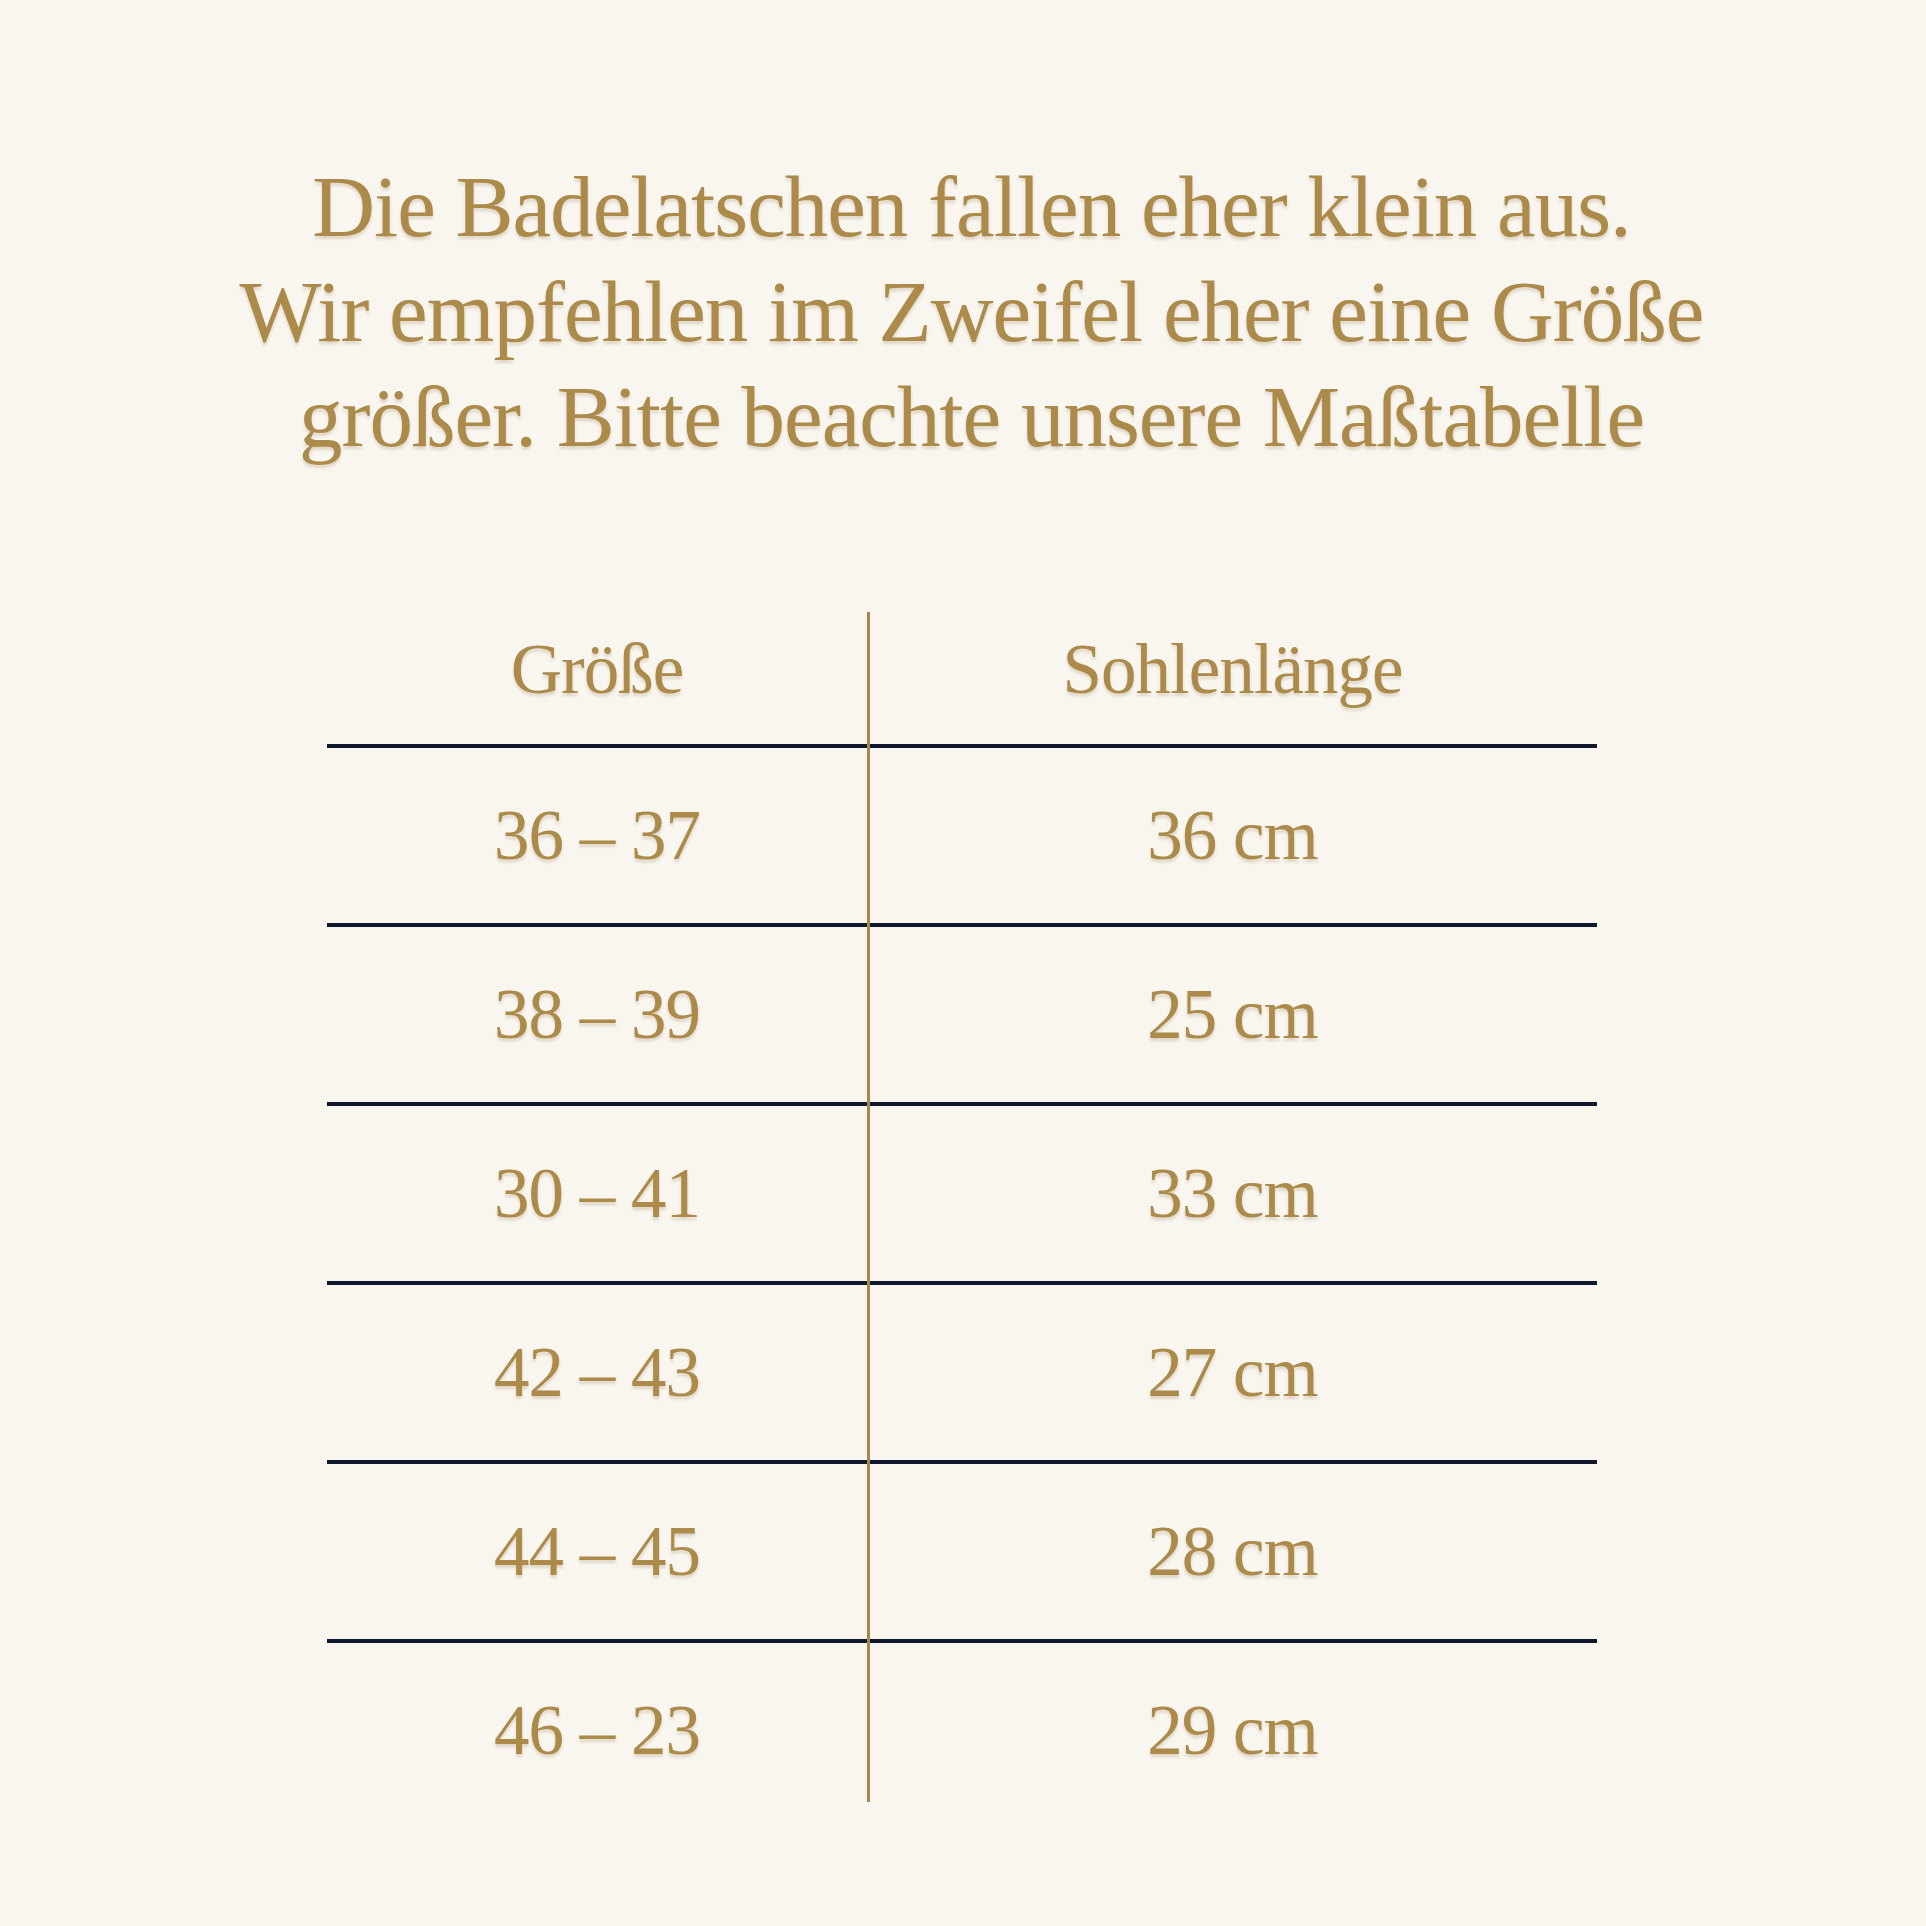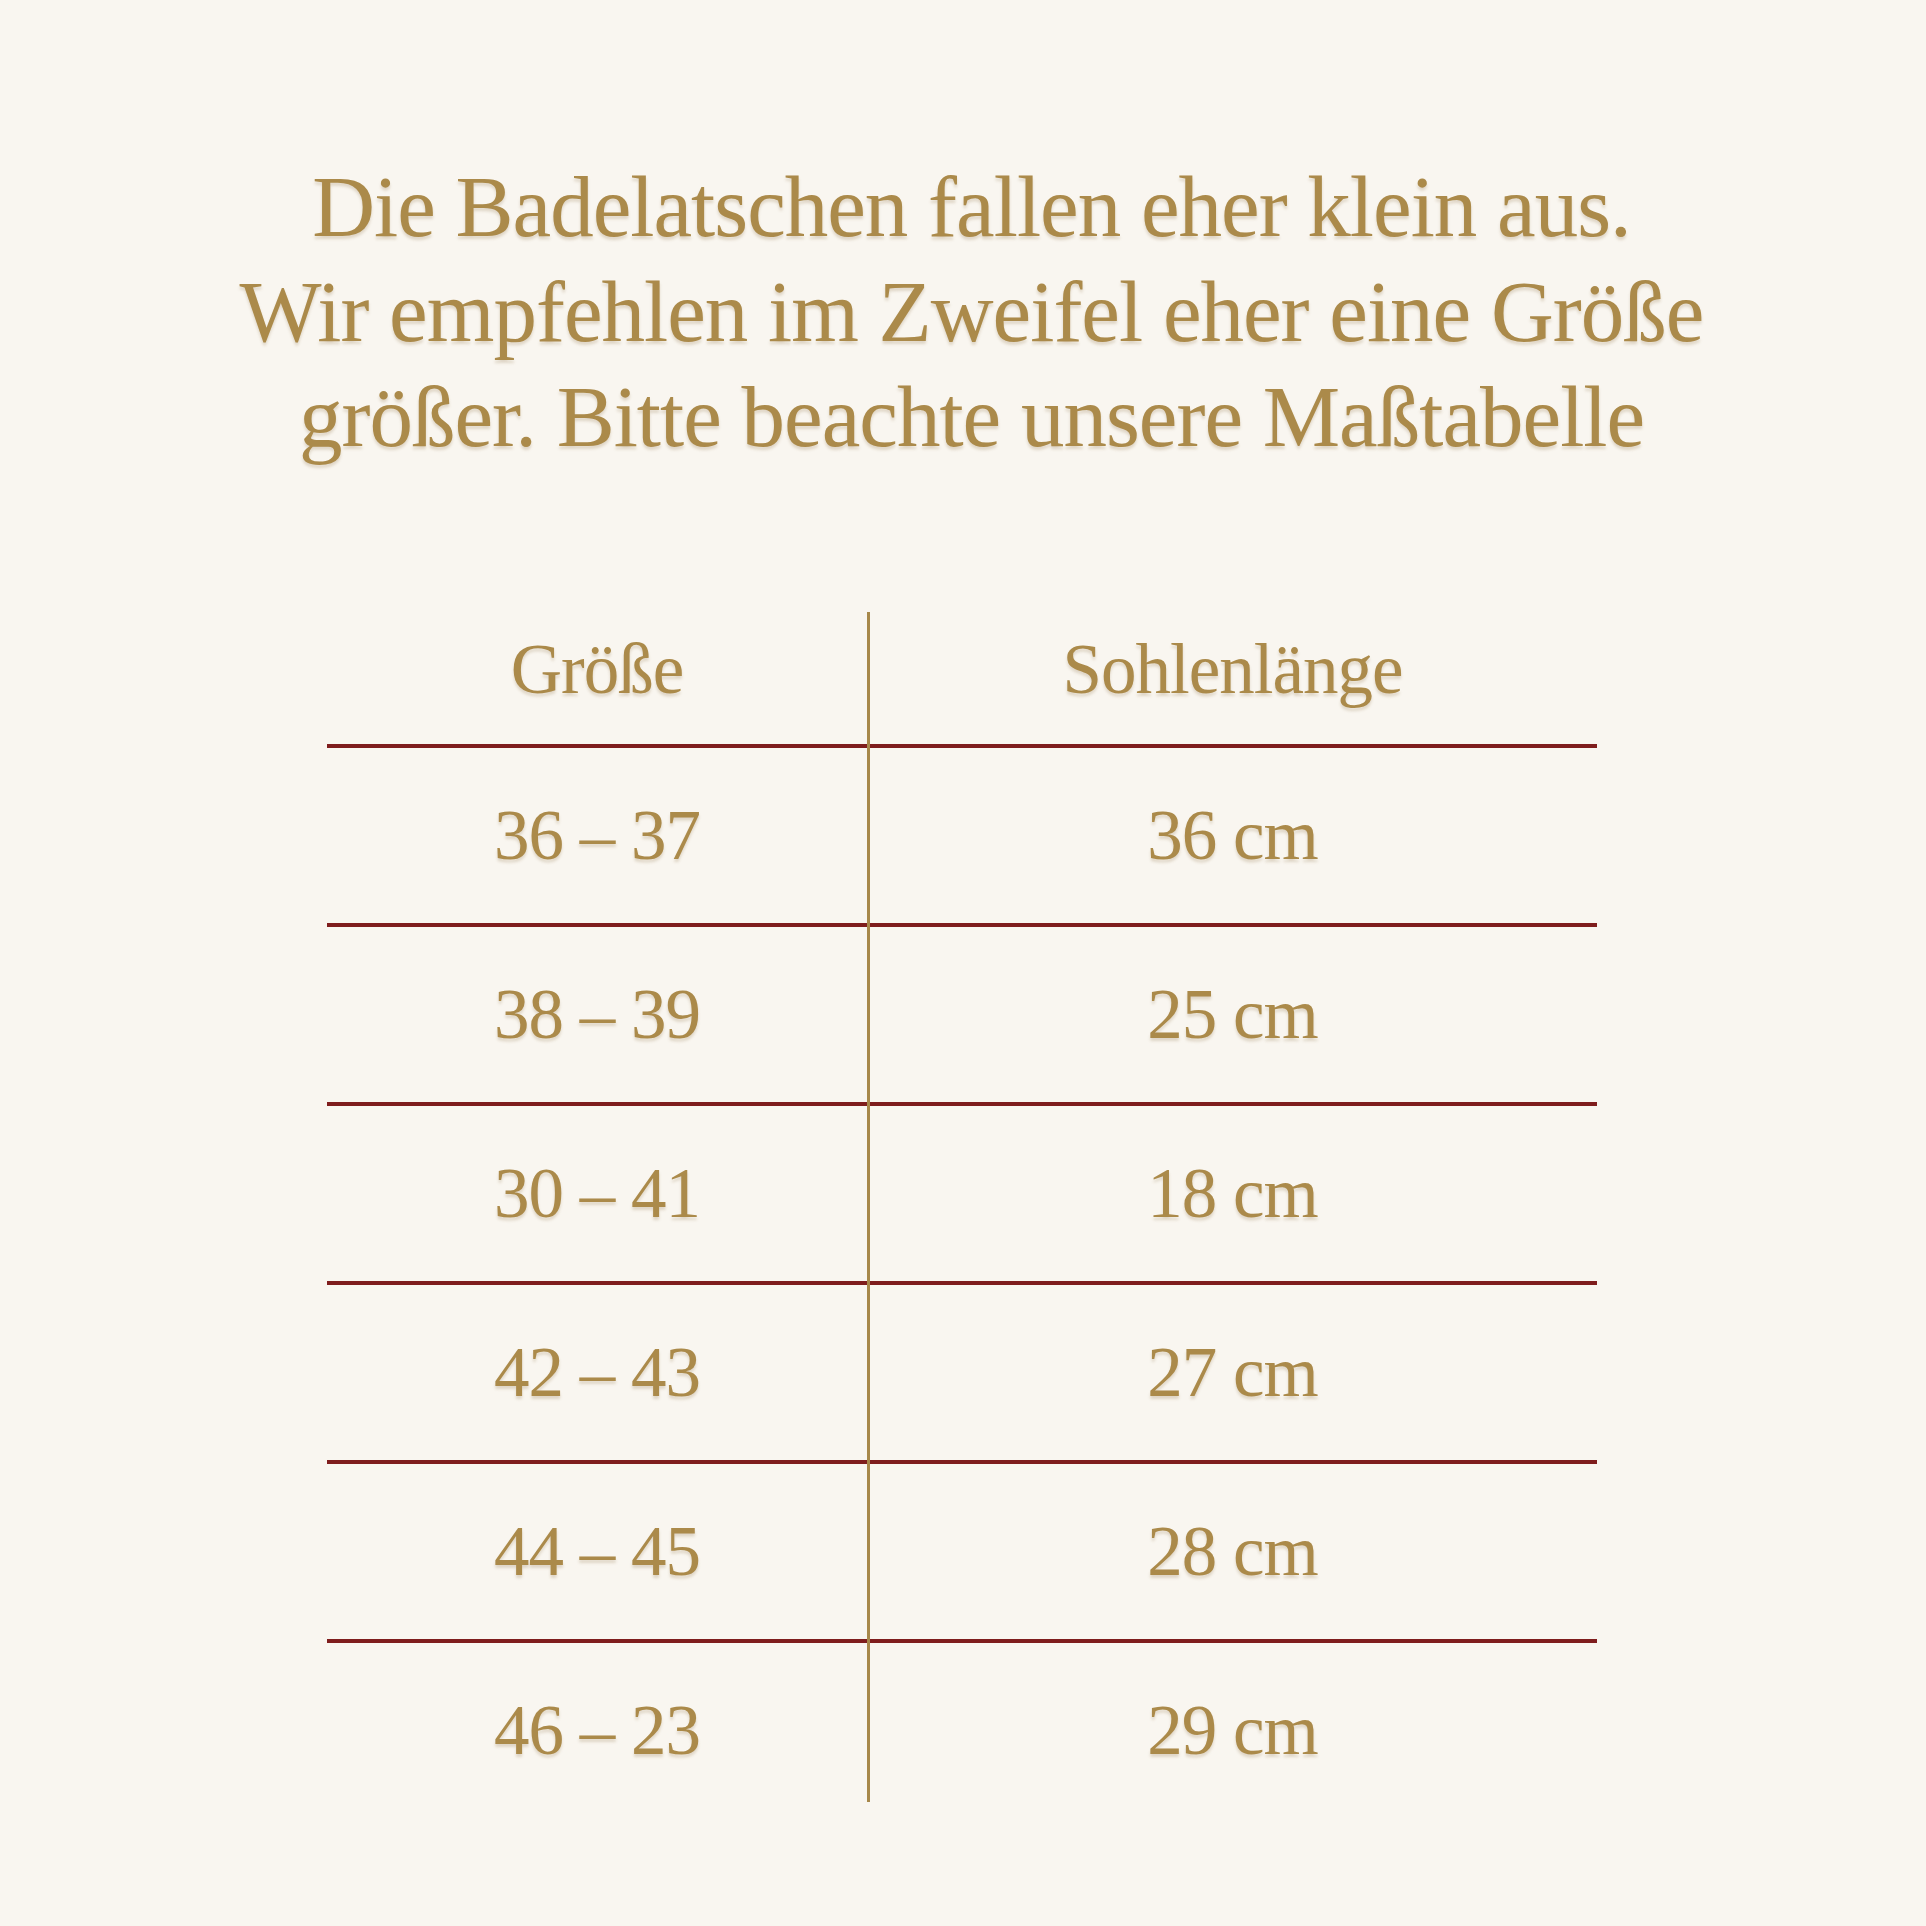--- a/index.html
+++ b/index.html
@@ -35,21 +35,21 @@
     position: absolute;
     left: 327px;
     top: 594px;
     width: 1270px;
   }
   .trow {
     display: grid;
     grid-template-columns: 540px 731px;
     height: 179px;
     box-sizing: border-box;
-    border-top: 4px solid #7f1d1d;
+    border-top: 4px solid #0f172a;
   }
   .trow.header {
     height: 150px;
     border-top: none;
   }
   .tcell {
     display: flex;
     align-items: center;
     justify-content: center;
     font-size: 71px;
@@ -84,21 +84,21 @@
   <div class="trow">
     <div class="tcell">36 – 37</div>
     <div class="tcell">36 cm</div>
   </div>
   <div class="trow">
     <div class="tcell">38 – 39</div>
     <div class="tcell">25 cm</div>
   </div>
   <div class="trow">
     <div class="tcell">30 – 41</div>
-    <div class="tcell">18 cm</div>
+    <div class="tcell">33 cm</div>
   </div>
   <div class="trow">
     <div class="tcell">42 – 43</div>
     <div class="tcell">27 cm</div>
   </div>
   <div class="trow">
     <div class="tcell">44 – 45</div>
     <div class="tcell">28 cm</div>
   </div>
   <div class="trow">

